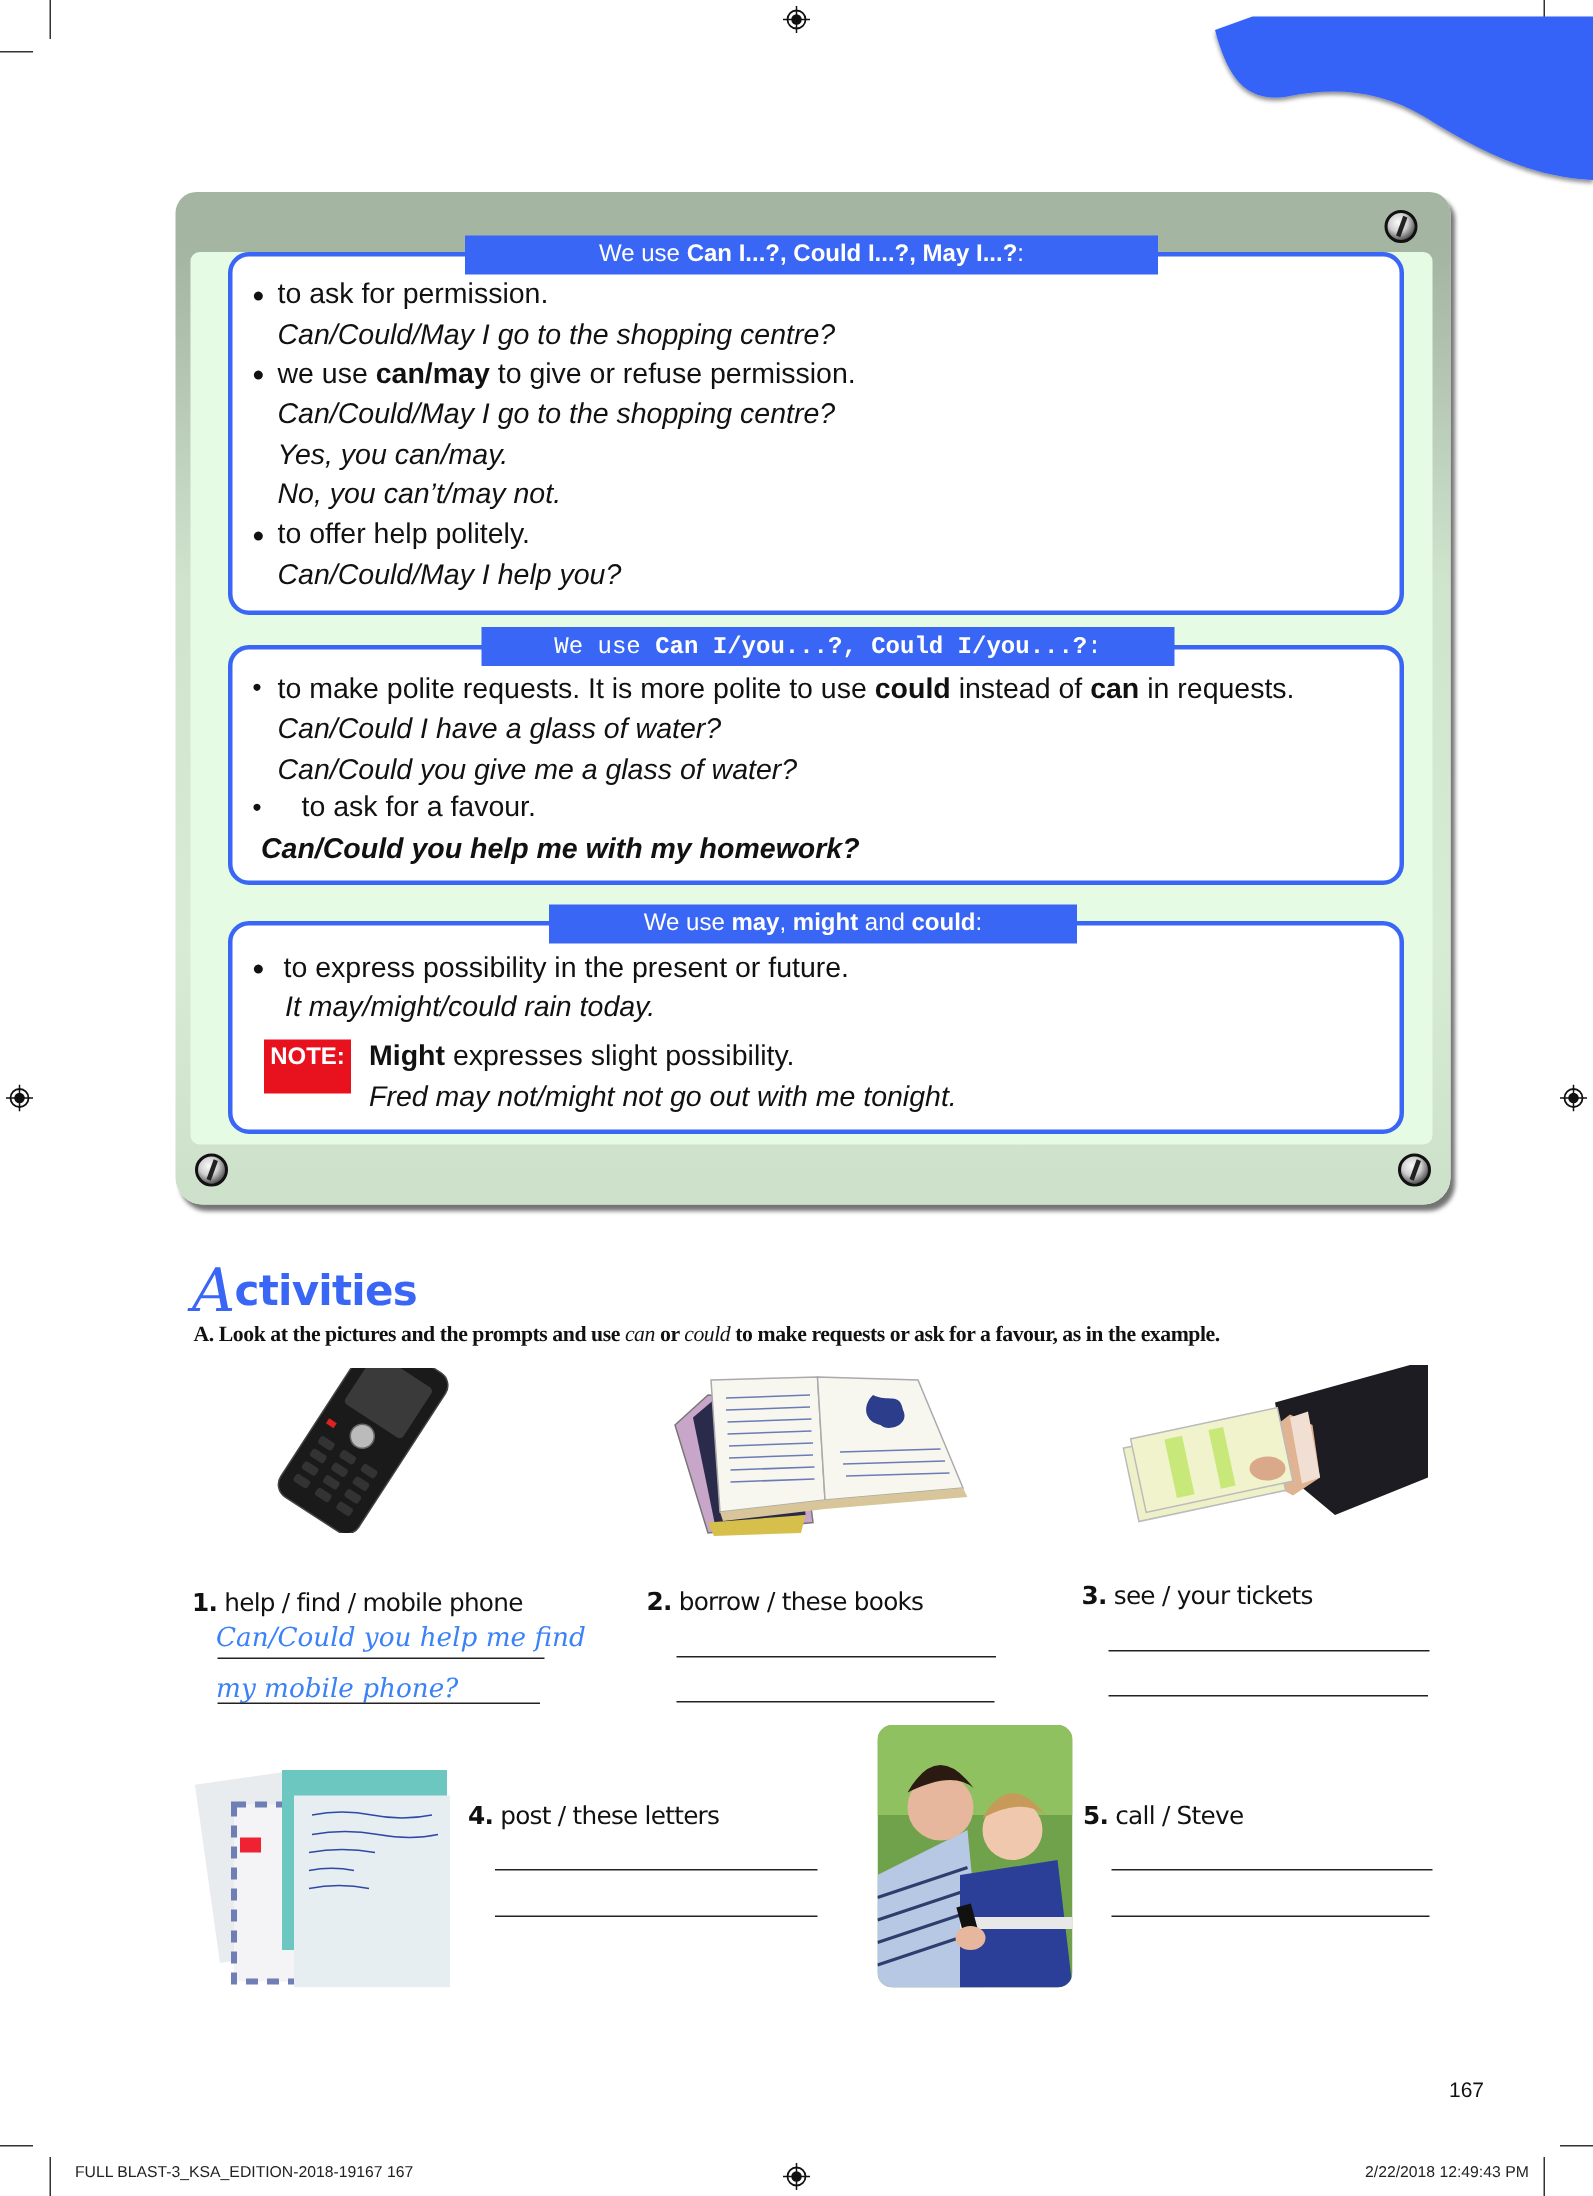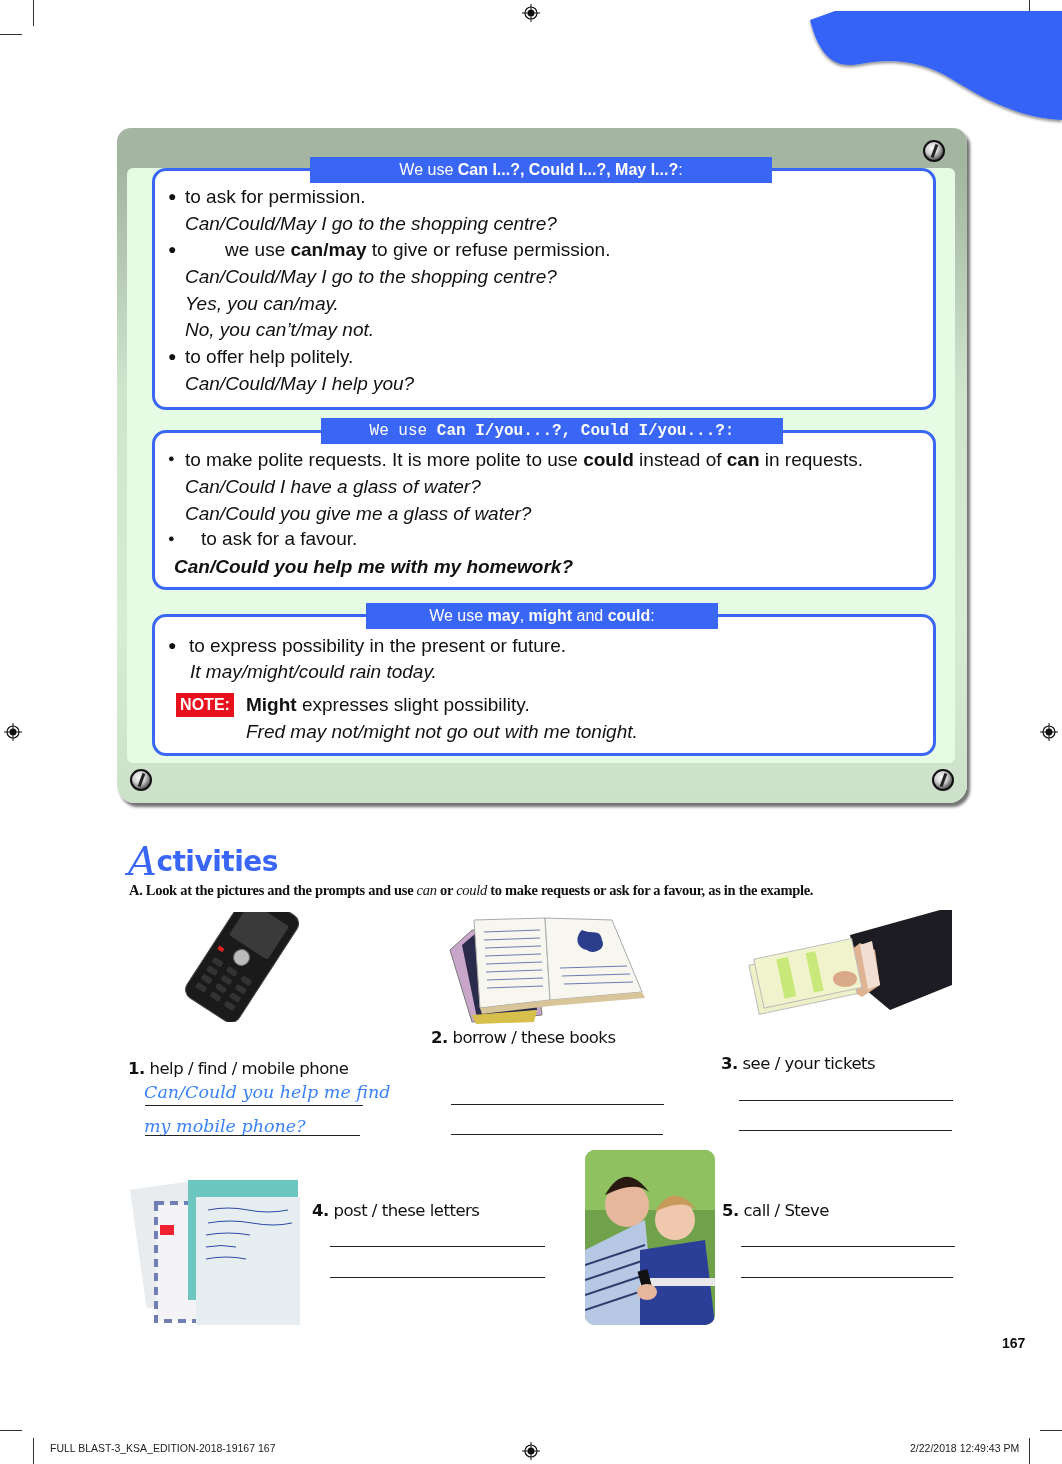--- a/index.html
+++ b/index.html
@@ -52,21 +52,21 @@
       font-family: "Liberation Sans", sans-serif;
     }
     .rule-header b { font-weight: bold; }
     .line {
       position: absolute; font-size: 19px; line-height: 20px; white-space: nowrap;
       font-family: "Liberation Sans", sans-serif;
     }
     .line.ex { font-style: italic; }
     .bullet { position: absolute; font-size: 14px; }
     .note-tag {
-      position: absolute; left: 176px; top: 693px; width: 58px; height: 24px;
+      position: absolute; left: 176px; top: 693px; width: 58px; height: 36px;
       background: #e8121e; color: #fff; font-weight: bold; font-size: 16px;
       line-height: 24px; text-align: center;
     }
 
     
     .act-title {
       position: absolute; left: 128px; top: 834px; color: #3a66f5;
       font-family: "DejaVu Sans", sans-serif; font-weight: bold; font-size: 28px;
       letter-spacing: -0.5px;
     }
@@ -86,21 +86,21 @@
     .prompt b { font-weight: bold; }
     .answer-line {
       position: absolute; height: 1px; background: #222;
     }
     .handwriting {
       position: absolute; font-family: "DejaVu Serif", serif; font-style: italic;
       font-size: 17.5px; white-space: nowrap; color: #3b82f6;
     }
     .pic { position: absolute; }
     .page-num {
-      position: absolute; left: 966px; top: 1335px; font-size: 14px; font-weight: bold; margin-left: 36px;
+      position: absolute; left: 966px; top: 1385px; font-size: 14px; font-weight: normal;
     }
     .slug {
       position: absolute; top: 1442px; font-size: 10.5px; color: #222; white-space: nowrap;
     }
   </style>
 </head>
 <body>
 
 <div class="crop" style="left:33px;top:0;width:1px;height:26px;"></div>
 <div class="crop" style="left:0;top:34px;width:22px;height:1px;"></div>
@@ -153,21 +153,21 @@
 </div>
 
 <div class="rule-box" style="top:168px;height:242px;"></div>
 <div class="rule-header" style="left:310px;top:157px;width:462px;">
   <span>We use </span><b>Can I...?, Could I...?, May I...?</b><span>:</span>
 </div>
 <span class="bullet" style="left:168px;top:188px;">●</span>
 <div class="line" style="left:185px;top:187px;">to ask for permission.</div>
 <div class="line ex" style="left:185px;top:214px;">Can/Could/May I go to the shopping centre?</div>
 <span class="bullet" style="left:168px;top:241px;">●</span>
-<div class="line" style="left:185px;top:240px;margin-left:40px;"><span>we use </span><b>can/may</b><span> to give or refuse permission.</span></div>
+<div class="line" style="left:185px;top:240px;"><span>we use </span><b>can/may</b><span> to give or refuse permission.</span></div>
 <div class="line ex" style="left:185px;top:267px;">Can/Could/May I go to the shopping centre?</div>
 <div class="line ex" style="left:185px;top:294px;">Yes, you can/may.</div>
 <div class="line ex" style="left:185px;top:320px;">No, you can’t/may not.</div>
 <span class="bullet" style="left:168px;top:348px;">●</span>
 <div class="line" style="left:185px;top:347px;">to offer help politely.</div>
 <div class="line ex" style="left:185px;top:374px;">Can/Could/May I help you?</div>
 
 <div class="rule-box" style="top:430px;height:160px;"></div>
 <div class="rule-header" style="left:321px;top:418px;width:462px;font-family:Liberation Mono, monospace;">
   <span>We use </span><b>Can I/you...?, Could I/you...?</b><span>:</span>
@@ -294,21 +294,21 @@
     <ellipse cx="62" cy="142" rx="10" ry="8" fill="#e6b79c"></ellipse>
   </g>
 </svg>
 
 <div class="prompt" style="left:128px;top:1059px;"><b>1.</b><span> help / find / mobile phone</span></div>
 <div class="handwriting" style="left:144px;top:1082px;">Can/Could you help me find</div>
 <div class="answer-line" style="left:145px;top:1105px;width:218px;"></div>
 <div class="handwriting" style="left:144px;top:1116px;">my mobile phone?</div>
 <div class="answer-line" style="left:145px;top:1135px;width:215px;"></div>
 
-<div class="prompt" style="left:431px;top:1028px;text-align:right;"><b>2.</b><span> borrow / these books</span></div>
+<div class="prompt" style="left:431px;top:1058px;text-align:right;"><b>2.</b><span> borrow / these books</span></div>
 <div class="answer-line" style="left:451px;top:1104px;width:213px;"></div>
 <div class="answer-line" style="left:451px;top:1134px;width:212px;"></div>
 
 <div class="prompt" style="left:721px;top:1054px;"><b>3.</b><span> see / your tickets</span></div>
 <div class="answer-line" style="left:739px;top:1100px;width:214px;"></div>
 <div class="answer-line" style="left:739px;top:1130px;width:213px;"></div>
 
 <div class="prompt" style="left:312px;top:1201px;"><b>4.</b><span> post / these letters</span></div>
 <div class="answer-line" style="left:330px;top:1246px;width:215px;"></div>
 <div class="answer-line" style="left:330px;top:1277px;width:215px;"></div>

